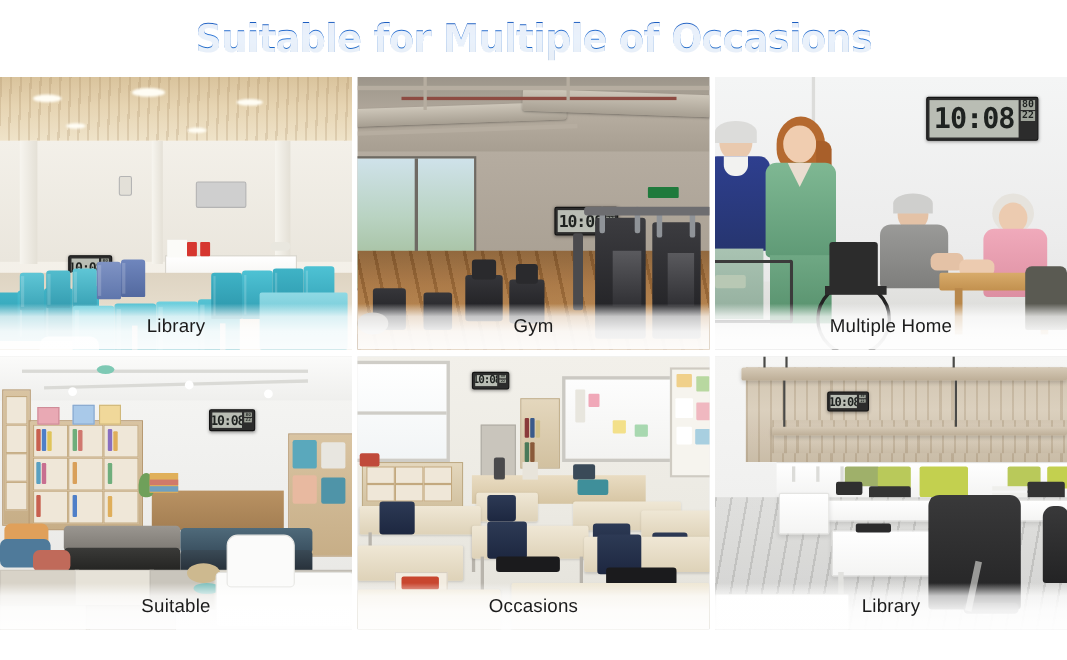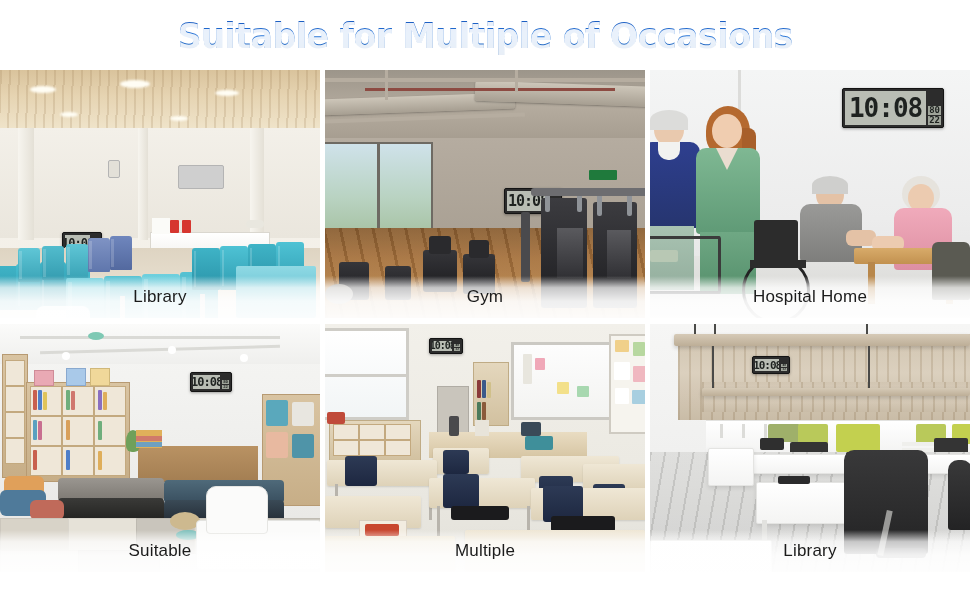--- a/index.html
+++ b/index.html
@@ -106,21 +106,21 @@
   .clock .time {
     font-family: "DejaVu Sans Mono", monospace;
     font-weight: 700;
     color: #1e2220;
     letter-spacing: -1px;
     line-height: 1;
   }
   .clock .side {
     display: flex;
     flex-direction: column;
-    justify-content: flex-end;
+    justify-content: flex-start;
     gap: 1px;
     padding-left: 2px;
   }
   .clock .side div {
     font-family: "DejaVu Sans Mono", monospace;
     font-weight: 700;
     color: #1e2220;
     background: #9fa49a;
     line-height: 1;
     text-align: right;
@@ -399,21 +399,21 @@
       <div class="nh-table" style="left:204px;top:178px;width:112px;height:16px;"></div>
       <div class="nh-tableleg" style="left:218px;top:192px;width:7px;height:42px;"></div>
       <div class="nh-tableleg" style="left:296px;top:192px;width:7px;height:42px;"></div>
 
       <div class="wheel" style="left:92px;top:186px;width:62px;height:62px;"></div>
       <div style="position:absolute;left:104px;top:150px;width:44px;height:44px;background:#2c2c2c;border-radius:3px;"></div>
       <div style="position:absolute;left:100px;top:190px;width:56px;height:8px;background:#2c2c2c;"></div>
       <div class="nh-chair" style="left:282px;top:172px;width:38px;height:58px;"></div>
     </div>
     <div class="caption-strip">
-      <span>Hospital Home</span>
+      <span>Multiple Home</span>
     </div>
   </div>
 
   <div class="panel">
     <div class="scene">
       <div class="lib-bg"></div>
       <div class="lib-ceil"></div>
       <div class="lib-track" style="left:20px;top:12px;width:260px;"></div>
       <div class="lib-track" style="left:40px;top:24px;width:240px;transform:rotate(-1.5deg);"></div>
       <div style="position:absolute;left:88px;top:8px;width:16px;height:8px;background:#7ec9b4;border-radius:50%;"></div>
@@ -580,21 +580,21 @@
       <div class="seat" style="left:218px;top:162px;width:40px;height:36px;"></div>
       <div class="seat" style="left:226px;top:192px;width:64px;height:16px;background:#1b1b1d;"></div>
 
       <div class="desk" style="left:0px;top:172px;width:96px;height:32px;"></div>
       <div style="position:absolute;left:34px;top:196px;width:46px;height:22px;background:#f2ece0;border:1px solid #d8cfc0;"></div>
       <div style="position:absolute;left:40px;top:200px;width:34px;height:12px;background:#c8462f;border-radius:2px;"></div>
       <div class="desk" style="left:0px;top:212px;width:130px;height:36px;"></div>
       <div class="desk" style="left:140px;top:206px;width:180px;height:42px;"></div>
     </div>
     <div class="caption-strip">
-      <span>Multiple</span>
+      <span>Occasions</span>
     </div>
   </div>
 
   <div class="panel">
     <div class="scene">
       <div class="off-bg"></div>
       <div class="off-wood" style="left:28px;top:10px;width:292px;height:86px;"></div>
       <div class="off-wood" style="left:52px;top:58px;width:268px;height:30px;"></div>
       <div class="off-rod" style="left:44px;top:0;height:12px;"></div>
       <div class="off-rod" style="left:64px;top:0;height:12px;"></div>

